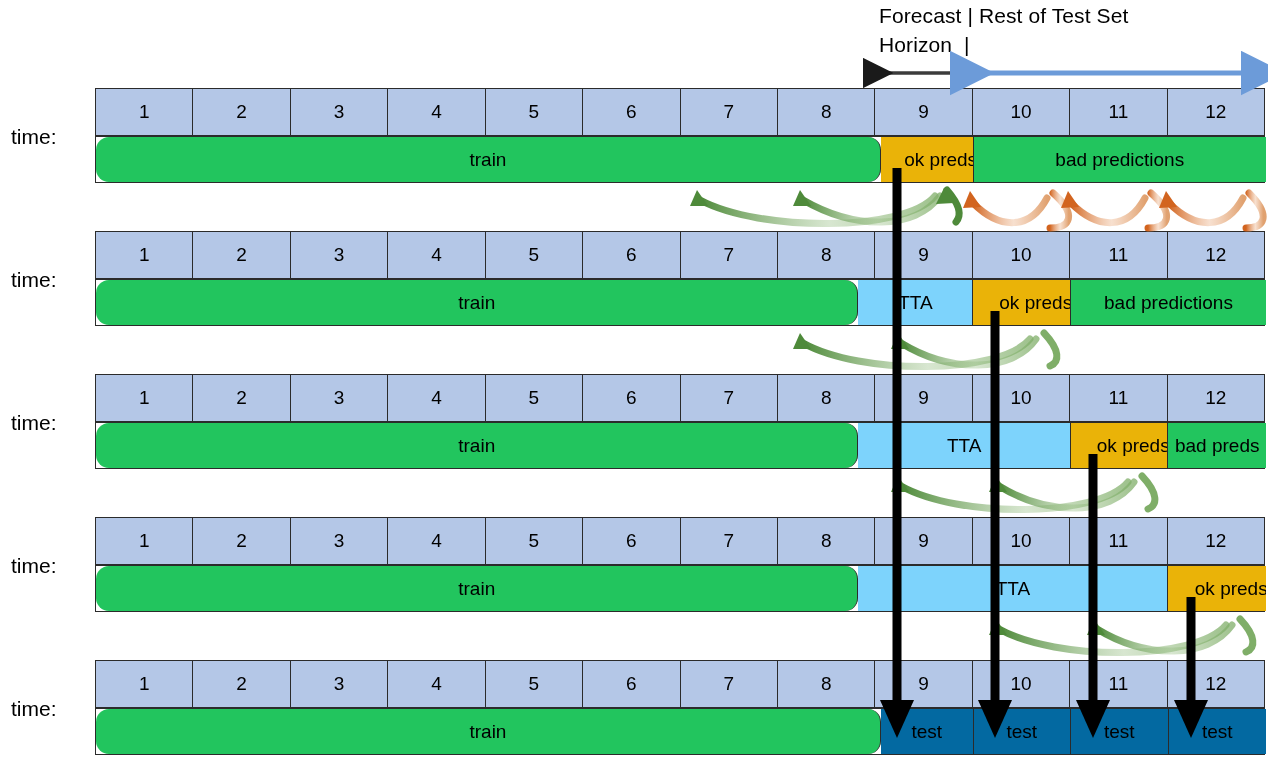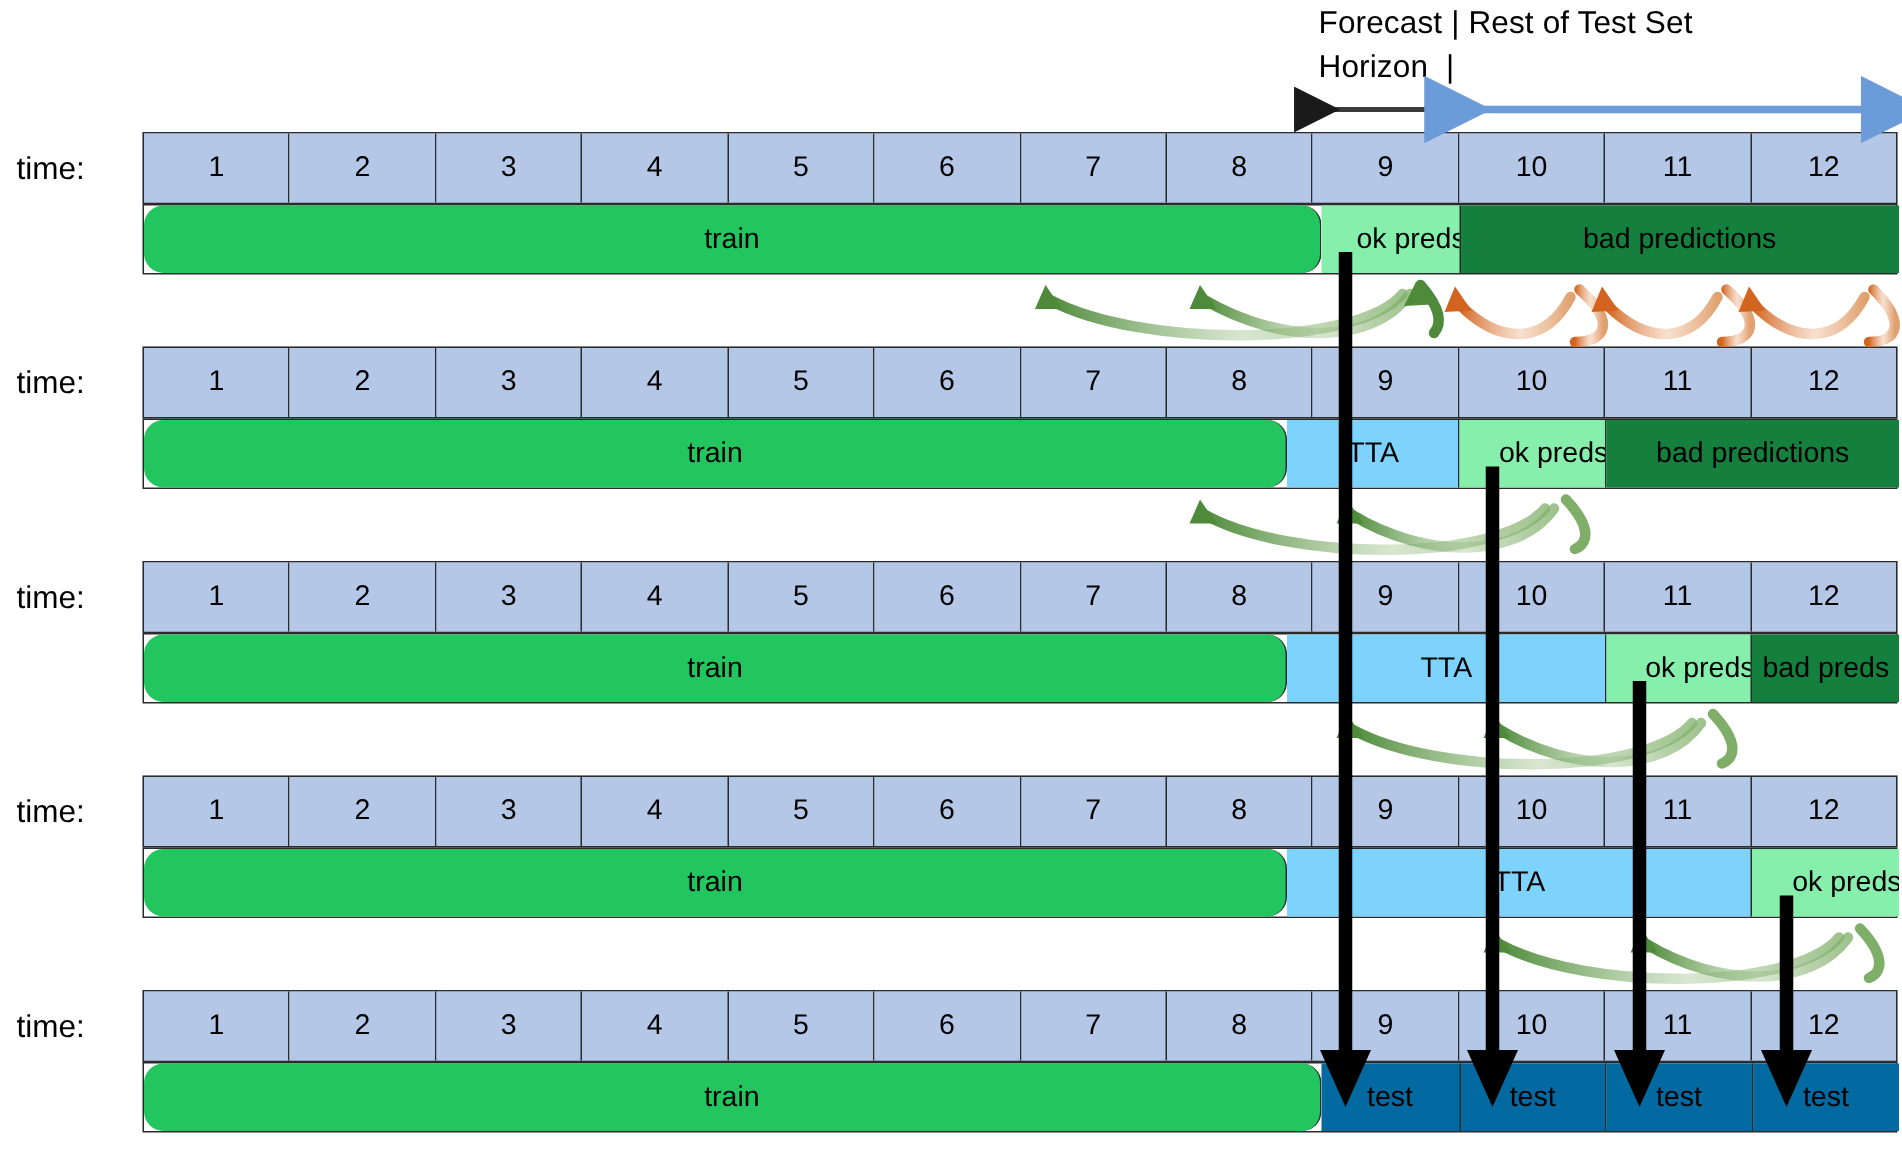--- a/index.html
+++ b/index.html
@@ -22,20 +22,21 @@
   #hdr1{left:879px;top:4px;}
   #hdr2{left:879px;top:33px;}
 
   .timelabel{
     position:absolute;
     left:11px;
     font-size:21px;
     color:#000;
     width:80px;
     text-align:left;
+    margin-top:24px;
   }
 
   .row{position:absolute;left:95px;width:1170px;}
   .band{position:absolute;left:0;width:1170px;box-sizing:border-box;}
 
   .timebar{
     top:0;height:48px;
     display:flex;
     border:1.6px solid #2b2b2b;
     box-sizing:border-box;
@@ -59,22 +60,22 @@
   }
   .seg{
     box-sizing:border-box;
     display:flex;align-items:center;justify-content:center;
     font-size:19px;color:#000;
     border-right:1.4px solid #2b2b2b;
     overflow:hidden;white-space:nowrap;
   }
   .seg:last-child{border-right:none;}
   .seg.train{background:#22c55e;border-radius:13px;}
-  .seg.ok{background:#86efac;padding-left:28px;}
-  .seg.bad{background:#15803d;}
+  .seg.ok{background:#eab308;padding-left:28px;}
+  .seg.bad{background:#22c55e;}
   .seg.tta{background:#7dd3fc;}
   .seg.test{background:#0369a1;}
 
   svg.overlay{position:absolute;left:0;top:0;width:1268px;height:766px;pointer-events:none;}
 </style>
 </head>
 <body>
 
 <div id="stage">
 

